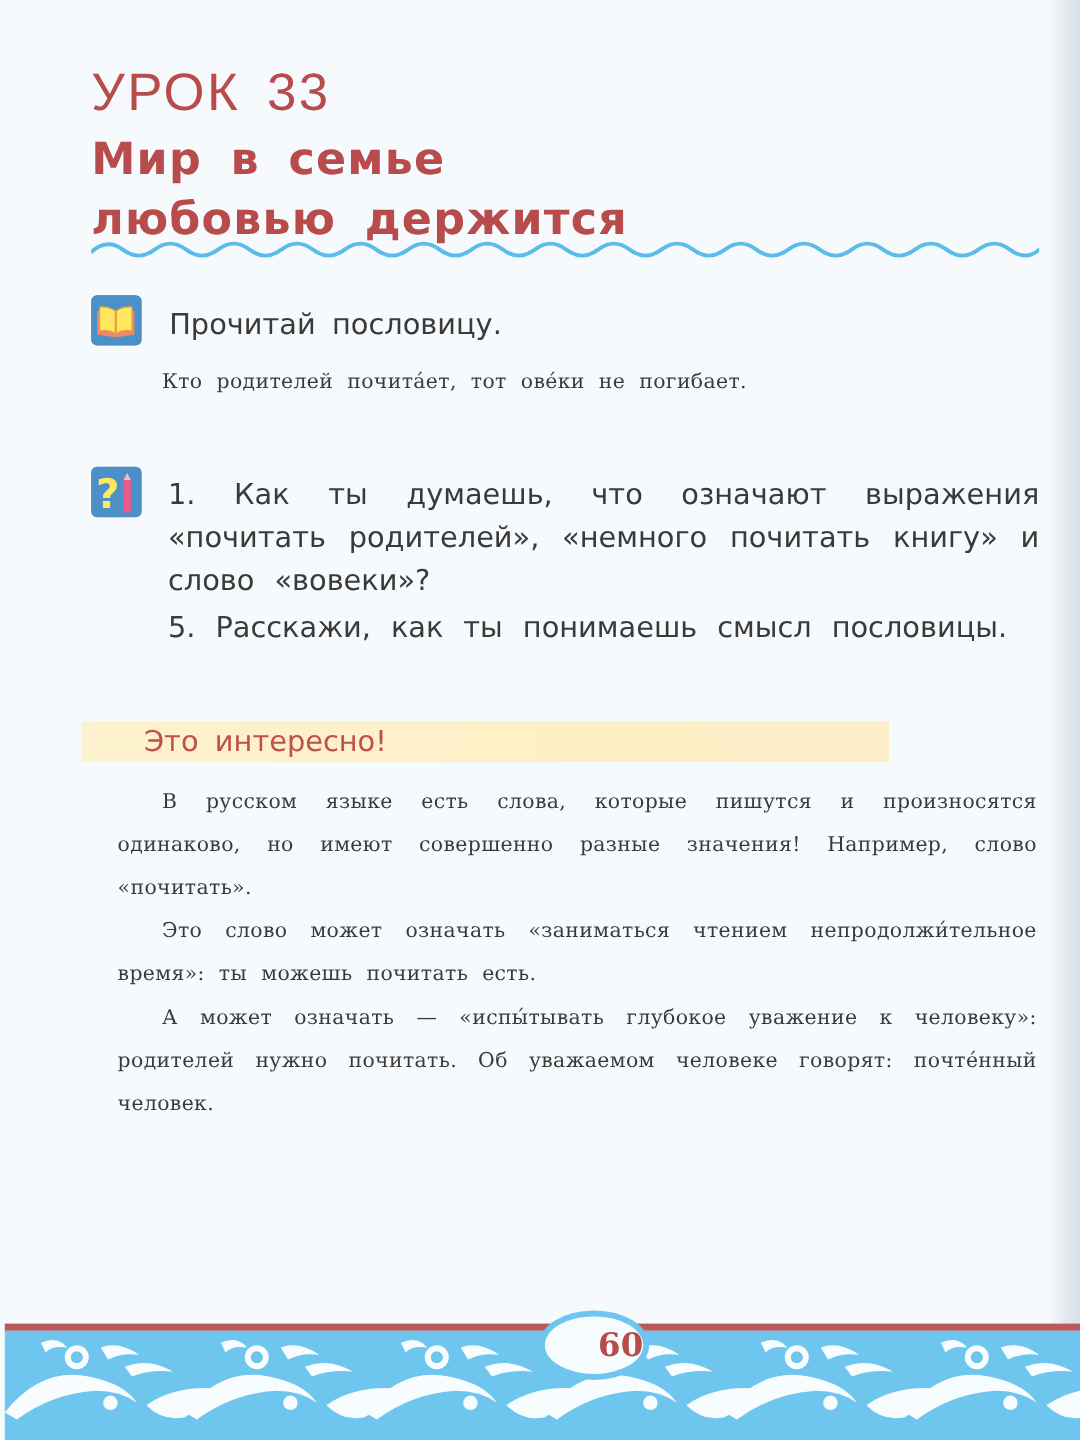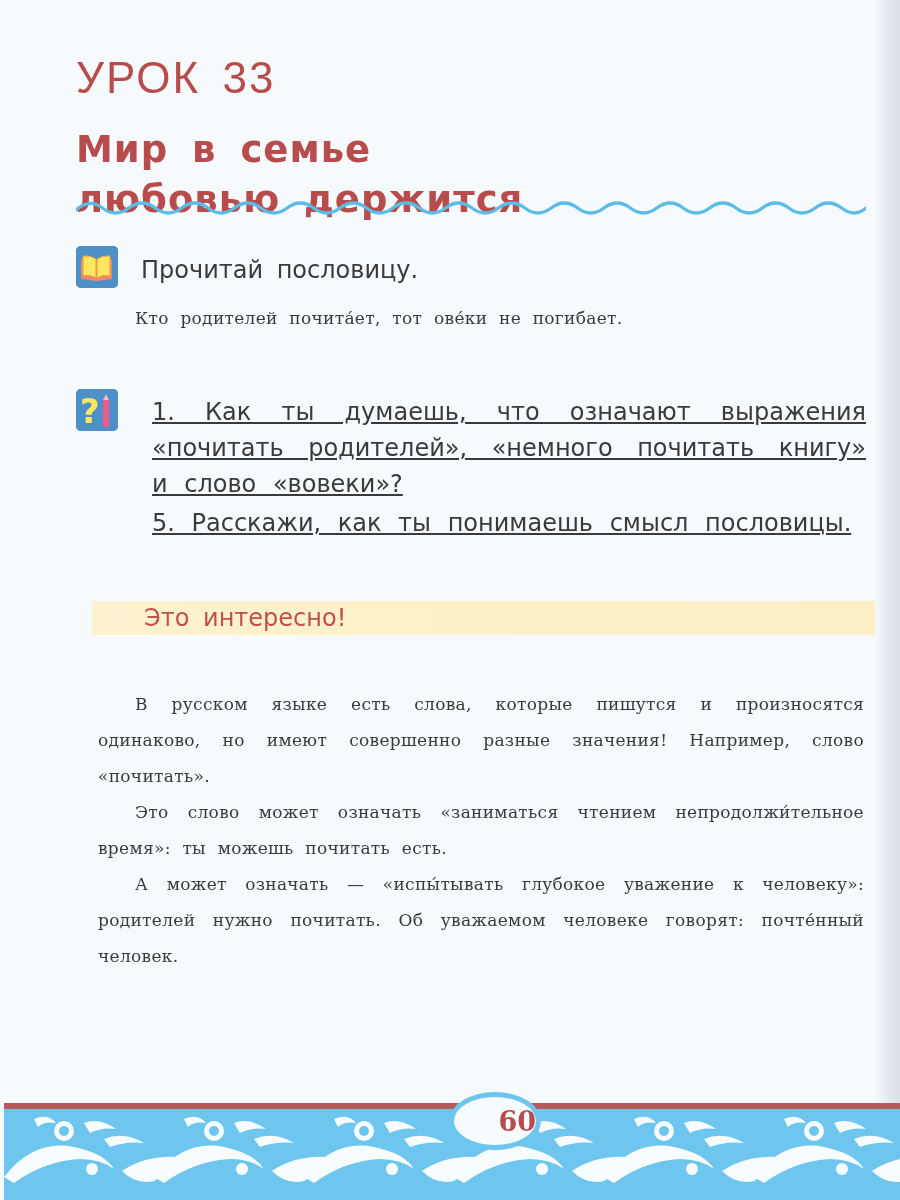--- a/index.html
+++ b/index.html
@@ -36,21 +36,21 @@
       word-spacing: 8px;
     }
     .lesson-title {
       font-family: "DejaVu Sans", sans-serif;
       font-weight: bold;
       font-size: 37px;
       color: #b84b4b;
       line-height: 50px;
       letter-spacing: 1px;
       word-spacing: 10px;
-      margin-top: 21px;
+      margin-top: 4px;
     }
     .wave {
       position: absolute;
       left: 76px;
       top: 196px;
       width: 790px;
       height: 24px;
     }
     .task-row {
       position: absolute;
@@ -96,47 +96,45 @@
     }
     .questions {
       position: absolute;
       left: 136px;
       top: 394px;
       width: 730px;
     }
     .question {
       text-align: justify;
       word-spacing: 9px;
-      margin: 0 0 3px 16px;
-      text-decoration: underline;
+      margin: 0 0 3px 4px;
     }
     .interest-banner {
       position: absolute;
-      left: 92px;
+      left: 68px;
       top: 601px;
-      width: 783px;
+      width: 673px;
       height: 34px;
       background: linear-gradient(to right, #fdf2cf, #fdf0c6 60%, #fcefc8);
     }
     .interest-title {
       position: absolute;
       left: 52px;
       top: -1px;
       font-family: "DejaVu Sans", sans-serif;
       font-size: 24px;
       color: #c0504d;
       line-height: 36px;
       word-spacing: 6px;
     }
     .article {
       position: absolute;
       left: 98px;
       top: 650px;
       width: 766px;
-      margin-top: 36px;
     }
     .article p {
       margin: 0;
       text-indent: 37px;
       word-spacing: 6px;
     }
     .article p + p {
       margin-top: 0;
     }
     .footer {

